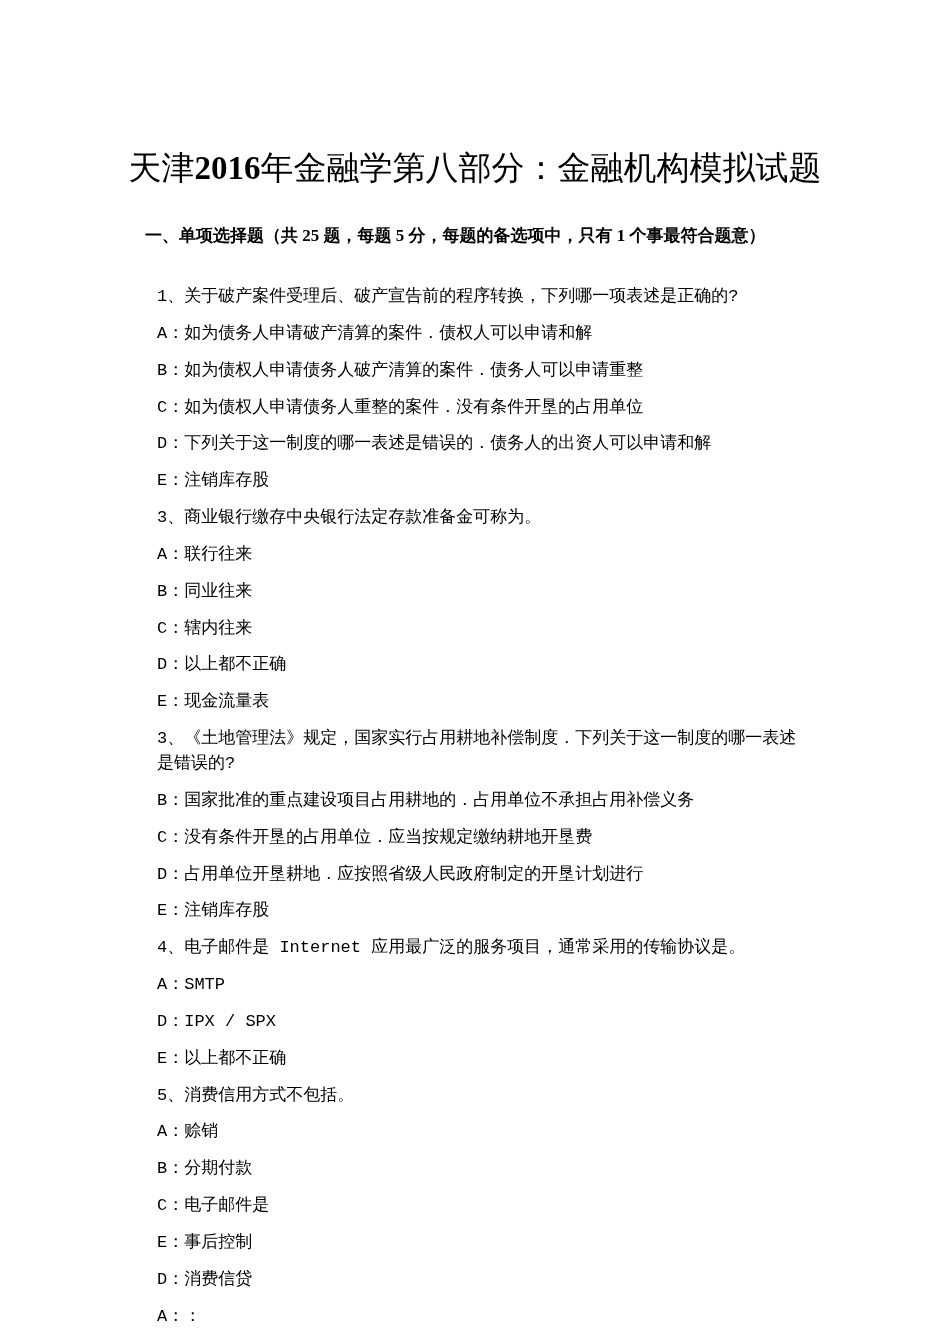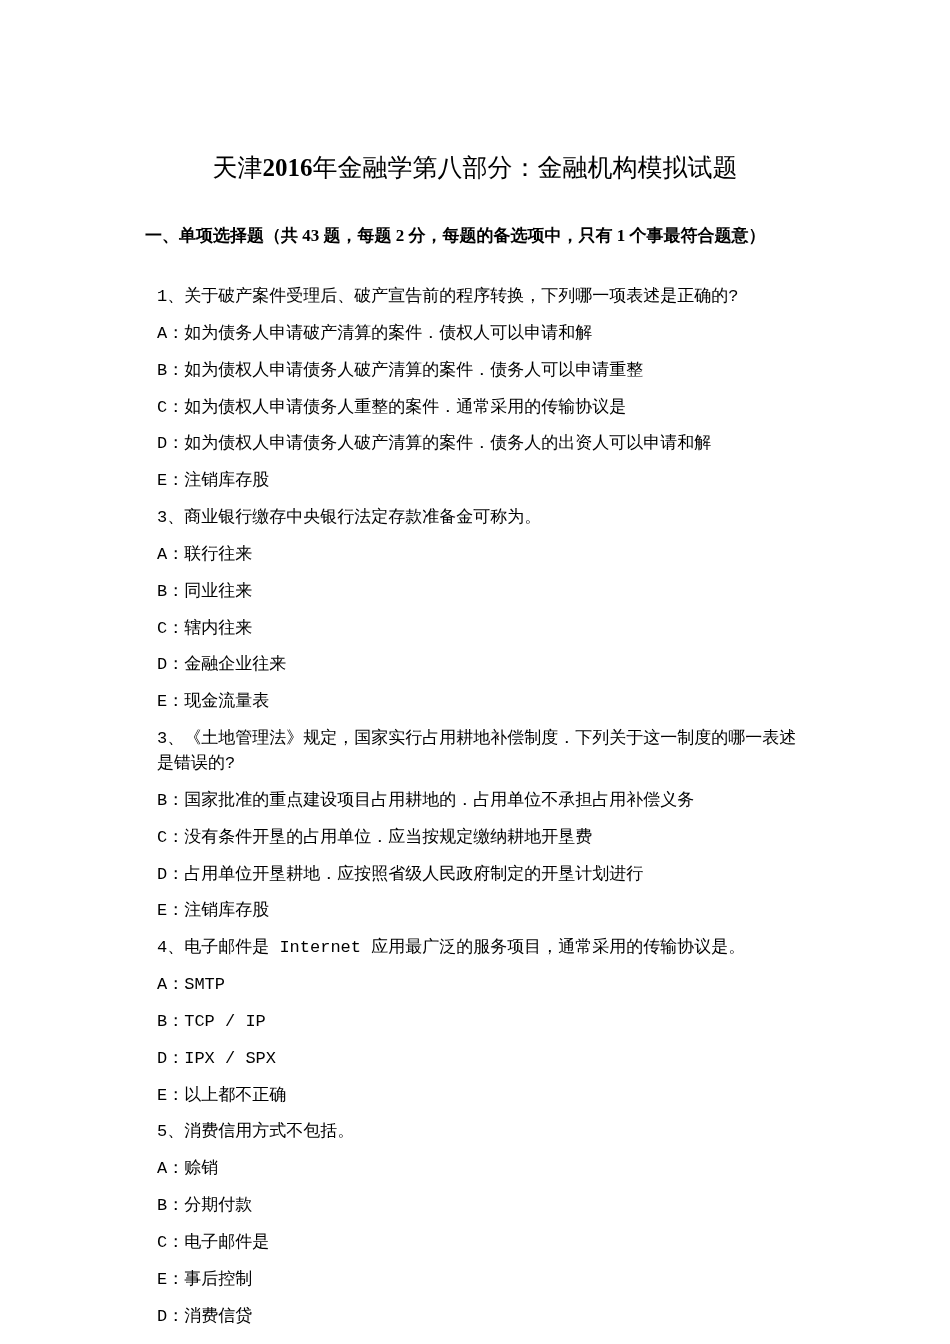--- a/index.html
+++ b/index.html
@@ -4,21 +4,21 @@
   <style>
     html, body { margin: 0; padding: 0; background: #ffffff; }
     body {
       width: 950px; height: 1344px; position: relative; overflow: hidden;
       font-family: "Liberation Serif", "DejaVu Serif", serif;
       color: #000000;
     }
     .page { position: absolute; left: 0; top: 0; width: 950px; height: 1344px; background: #ffffff; }
     .title {
       position: absolute; left: 0; width: 950px; top: 150px;
-      text-align: center; font-size: 25px; line-height: 36px;
+      text-align: center; font-size: 33px; line-height: 36px;
       white-space: nowrap;
     }
     .title b { font-weight: bold; }
     .section {
       position: absolute; left: 145px; width: 665px; top: 223px;
       font-size: 17px; line-height: 25px; font-weight: bold;
     }
     .body {
       position: absolute; left: 145px; width: 665px; top: 273px;
       font-size: 17px; line-height: 24.85px;
@@ -27,50 +27,49 @@
   </style>
 </head>
 <body>
 
 <div class="page">
 
   <div class="title">
     <span>天津</span><b>2016</b><span>年金融学第八部分：金融机构模拟试题</span>
   </div>
 
-  <div class="section">一、单项选择题（共  43 题，每题 2 分，每题的备选项中，只有 1 个事最符合题意）</div>
+  <div class="section">一、单项选择题（共  25 题，每题 5 分，每题的备选项中，只有 1 个事最符合题意）</div>
 
   <div class="body">
     <div>
       <p class="line">1、关于破产案件受理后、破产宣告前的程序转换，下列哪一项表述是正确的?</p>
       <p class="line">A：如为债务人申请破产清算的案件．债权人可以申请和解</p>
       <p class="line">B：如为债权人申请债务人破产清算的案件．债务人可以申请重整</p>
-      <p class="line">C：如为债权人申请债务人重整的案件．通常采用的传输协议是</p>
-      <p class="line">D：如为债权人申请债务人破产清算的案件．债务人的出资人可以申请和解</p>
+      <p class="line">C：如为债权人申请债务人重整的案件．没有条件开垦的占用单位</p>
+      <p class="line">D：下列关于这一制度的哪一表述是错误的．债务人的出资人可以申请和解</p>
       <p class="line">E：注销库存股</p>
     </div>
     <div>
       <p class="line">3、商业银行缴存中央银行法定存款准备金可称为。</p>
       <p class="line">A：联行往来</p>
       <p class="line">B：同业往来</p>
       <p class="line">C：辖内往来</p>
-      <p class="line">D：金融企业往来</p>
+      <p class="line">D：以上都不正确</p>
       <p class="line">E：现金流量表</p>
     </div>
     <div>
       <p class="line">3、《土地管理法》规定，国家实行占用耕地补偿制度．下列关于这一制度的哪一表述是错误的?</p>
       <p class="line">B：国家批准的重点建设项目占用耕地的．占用单位不承担占用补偿义务</p>
       <p class="line">C：没有条件开垦的占用单位．应当按规定缴纳耕地开垦费</p>
       <p class="line">D：占用单位开垦耕地．应按照省级人民政府制定的开垦计划进行</p>
       <p class="line">E：注销库存股</p>
     </div>
     <div>
       <p class="line">4、电子邮件是 Internet 应用最广泛的服务项目，通常采用的传输协议是。</p>
       <p class="line">A：SMTP</p>
-      <p class="line">B：TCP / IP</p>
       <p class="line">D：IPX / SPX</p>
       <p class="line">E：以上都不正确</p>
     </div>
     <div>
       <p class="line">5、消费信用方式不包括。</p>
       <p class="line">A：赊销</p>
       <p class="line">B：分期付款</p>
       <p class="line">C：电子邮件是</p>
       <p class="line">E：事后控制</p>
       <p class="line">D：消费信贷</p>

